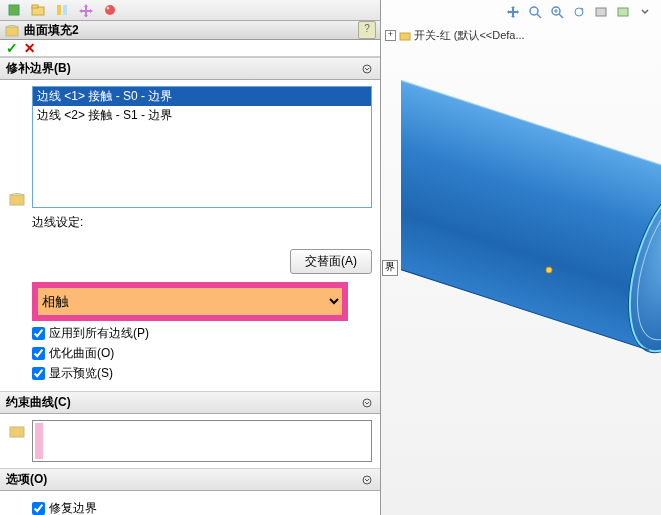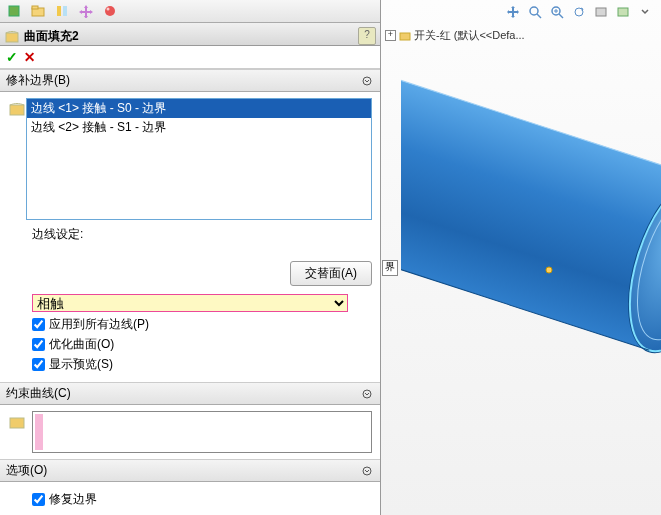--- a/index.html
+++ b/index.html
@@ -7,33 +7,33 @@
 .panel{position:absolute;left:0;top:0;width:380px;height:515px;background:#fff;border-right:1px solid #999;display:flex;flex-direction:column;overflow:hidden}
 .tabbar{height:22px;background:linear-gradient(#f6f6f6,#e5e5e5);border-bottom:1px solid #aaa;display:flex;align-items:center;padding:0 4px;gap:4px}
 .tabico{width:18px;height:18px;display:flex;align-items:center;justify-content:center;border:1px solid transparent;border-radius:2px}
 .titlebar{height:22px;background:linear-gradient(#f0f0f0,#d8d8d8);border-bottom:1px solid #999;display:flex;align-items:flex-end;padding:0 4px}
 .titlebar .tico{width:16px;height:16px;margin-right:4px}
 .titlebar .ttxt{font-weight:bold;flex:1}
 .titlebar .help{width:16px;height:16px;background:#e8e8c0;border:1px solid #aa9;border-radius:2px;text-align:center;line-height:14px;font-size:10px;color:#666}
 .confirmrow{height:22px;display:flex;align-items:center;gap:6px;padding:0 6px;border-bottom:1px solid #ccc}
 .ok{color:#0a0;font-weight:bold;font-size:14px}
 .cancel{color:#c00;font-weight:bold;font-size:14px}
-.section-hdr{background:linear-gradient(#f4f4f4,#e2e2e2);border-top:1px solid #ccc;border-bottom:1px solid #aaa;padding:2px 6px;display:flex;align-items:center;font-weight:normal}
+.section-hdr{background:linear-gradient(#f4f4f4,#e2e2e2);border-top:1px solid #ccc;border-bottom:1px solid #aaa;padding:2px 6px;display:flex;align-items:center;font-weight:bold}
 .section-hdr .arrow{margin-left:auto;width:14px;height:14px;display:flex;align-items:center;justify-content:center}
 .section-body{padding:6px 8px}
-.edgeholder{display:flex;align-items:flex-start}
+.edgeholder{display:flex;gap:6px;align-items:flex-end}
 .edgeico{width:18px;height:18px;margin-top:2px}
 .listbox{flex:1;height:120px;border:1px solid #6aa8d8;background:#fff;overflow:auto}
 .listbox div{padding:1px 4px;white-space:nowrap}
 .li-sel{background:#1a5fb4;color:#fff}
 .label{margin:6px 0 18px 24px}
 .btnrow{text-align:right;margin:8px 0}
 .btn{display:inline-block;padding:3px 14px;background:linear-gradient(#fefefe,#e6e6e6);border:1px solid #999;border-radius:3px}
 .selectrow{margin:4px 24px}
-select{width:100%;height:18px;border:1px solid #ec4899;background:#fef9c3}
+select{width:100%;height:39px;border:6px solid #ec4899;background:#fdba74}
 .chk{display:flex;gap:4px;margin:3px 24px}
 .chk input{margin:0}
 .constraint-body{display:flex;gap:6px;padding:6px 8px;align-items:flex-start}
 .pinkbox{flex:1;height:40px;border:1px solid #888;background:#fff;display:flex}
 .pinkbox .stripe{width:8px;background:#f7b8d8;margin:2px}
 .vp{position:absolute;left:381px;top:0;width:280px;height:515px;background:linear-gradient(180deg,#fdfdfd 0%,#f1f1f1 100%);overflow:hidden}
 .toolbar3d{position:absolute;top:2px;right:6px;display:flex;gap:2px}
 .toolbar3d .t{width:18px;height:18px;border:1px solid transparent;display:flex;align-items:center;justify-content:center;border-radius:2px;color:#4a7fbf}
 .tree{position:absolute;top:28px;left:4px;font-size:11px;color:#333;display:flex;align-items:center;gap:2px}
 .tree .exp{border:1px solid #888;width:9px;height:9px;line-height:7px;text-align:center;font-size:9px;background:#fff}

